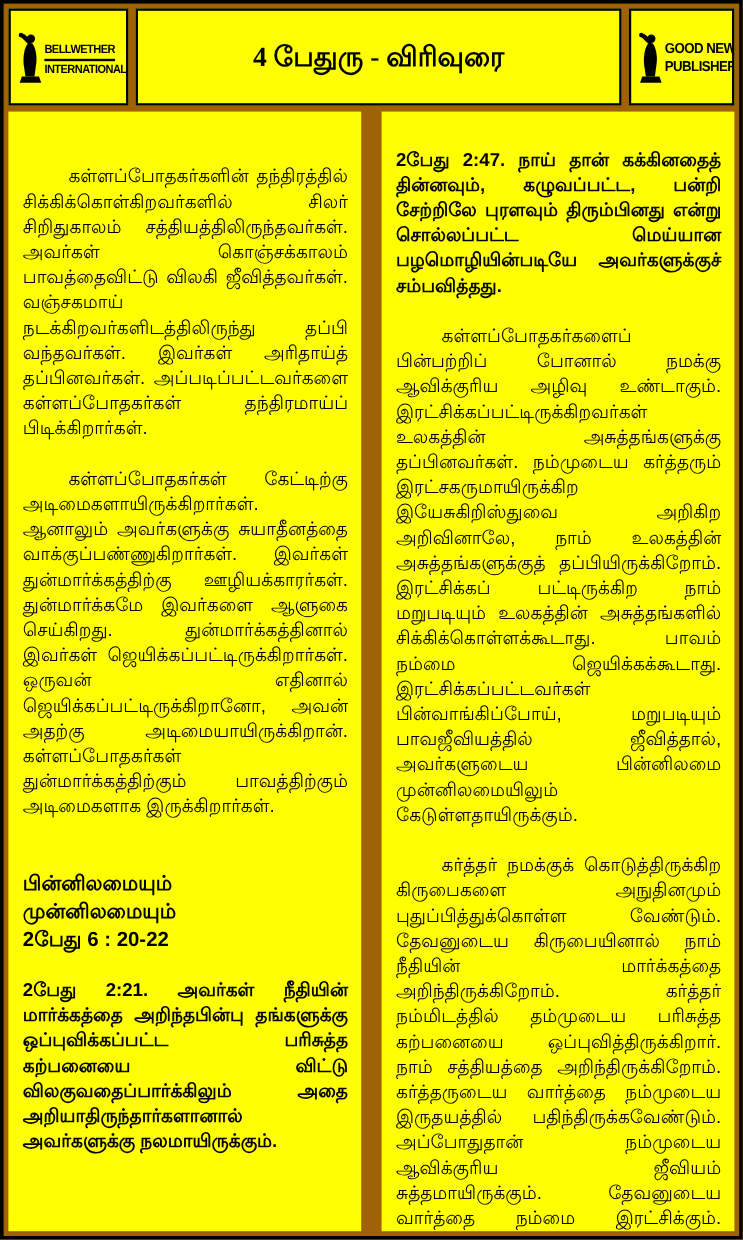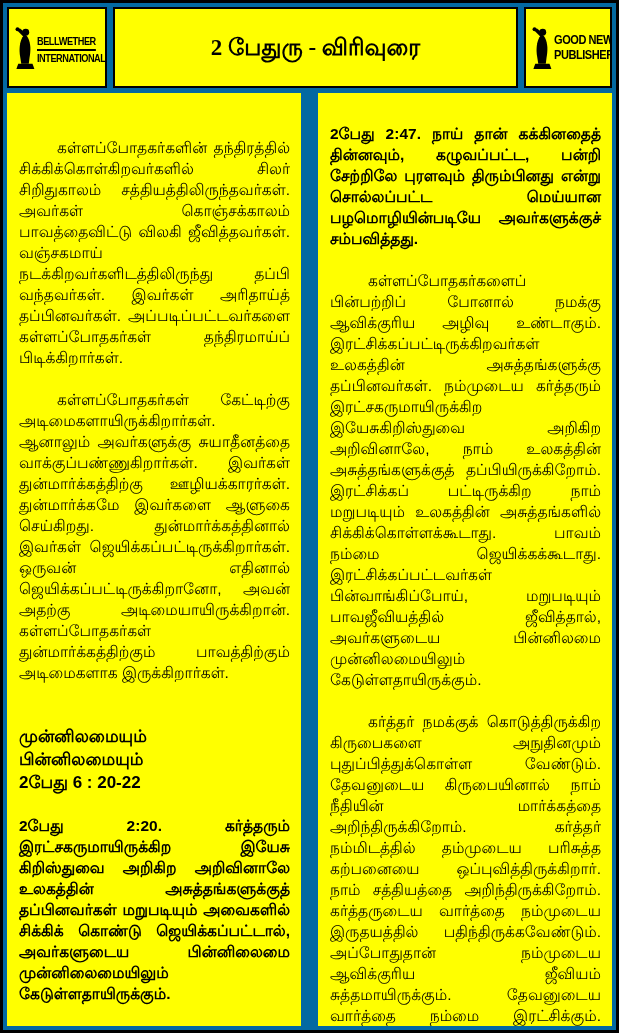--- a/index.html
+++ b/index.html
@@ -2,21 +2,21 @@
 <html><head>
 <meta charset="utf-8">
 <style>
   * { margin: 0; padding: 0; box-sizing: border-box; }
   html, body { background: #555; }
   body { font-family: "Liberation Sans", sans-serif; }
 
   .page {
     width: 619px;
     height: 1033px;
-    background: #0369a1;
+    background: #a16207;
     border: 3px solid #000000;
     padding: 4px;
     display: flex;
     flex-direction: column;
     overflow: hidden;
   }
 
   
   .header {
     display: flex;
@@ -129,21 +129,21 @@
           </g>
         </svg>
       </span>
       <div class="logo-text">
         <div class="logo-line underlined">BELLWETHER</div>
         <div class="logo-line">INTERNATIONAL</div>
       </div>
     </div>
 
     <div class="title-box">
-      <div class="title-tamil">2 பேதுரு - விரிவுரை</div>
+      <div class="title-tamil">4 பேதுரு - விரிவுரை</div>
     </div>
 
     <div class="logo-box right">
       <span class="statue">
         <svg viewBox="0 0 32 62" xmlns="http://www.w3.org/2000/svg">
           <g fill="#000000">
             <circle cx="17" cy="10" r="4.6"></circle>
             <circle cx="6" cy="6" r="2.6"></circle>
             <path d="M15,17 L6,8 L9,4.5 L19,13 Z"></path>
             <path d="M14,15 C10,19 8,29 9,39 L11,52 L21,52 L23,37 C24,27 21.5,19 18.5,15 Z"></path>
@@ -158,25 +158,24 @@
     </div>
 
   </div>
 
   <div class="body-area">
 
     <div class="col left-col">
       <p class="para-indent">கள்ளப்போதகர்களின் தந்திரத்தில் சிக்கிக்கொள்கிறவர்களில் சிலர் சிறிதுகாலம் சத்தியத்திலிருந்தவர்கள். அவர்கள் கொஞ்சக்காலம் பாவத்தைவிட்டு விலகி ஜீவித்தவர்கள். வஞ்சகமாய் நடக்கிறவர்களிடத்திலிருந்து தப்பி வந்தவர்கள். இவர்கள் அரிதாய்த் தப்பினவர்கள். அப்படிப்பட்டவர்களை கள்ளப்போதகர்கள் தந்திரமாய்ப் பிடிக்கிறார்கள்.</p>
       <p class="para-indent">கள்ளப்போதகர்கள் கேட்டிற்கு அடிமைகளாயிருக்கிறார்கள். ஆனாலும் அவர்களுக்கு சுயாதீனத்தை வாக்குப்பண்ணுகிறார்கள். இவர்கள் துன்மார்க்கத்திற்கு ஊழியக்காரர்கள். துன்மார்க்கமே இவர்களை ஆளுகை செய்கிறது. துன்மார்க்கத்தினால் இவர்கள் ஜெயிக்கப்பட்டிருக்கிறார்கள். ஒருவன் எதினால் ஜெயிக்கப்பட்டிருக்கிறானோ, அவன் அதற்கு அடிமையாயிருக்கிறான். கள்ளப்போதகர்கள் துன்மார்க்கத்திற்கும் பாவத்திற்கும் அடிமைகளாக இருக்கிறார்கள்.</p>
       <div class="section-heading">
+        <div>பின்னிலமையும்</div>
         <div>முன்னிலமையும்</div>
-        <div>பின்னிலமையும்</div>
         <div>2பேது 6 : 20-22</div>
       </div>
-      <p class="verse">2பேது 2:20. கர்த்தரும் இரட்சகருமாயிருக்கிற இயேசு கிறிஸ்துவை அறிகிற அறிவினாலே உலகத்தின் அசுத்தங்களுக்குத் தப்பினவர்கள் மறுபடியும் அவைகளில் சிக்கிக் கொண்டு ஜெயிக்கப்பட்டால், அவர்களுடைய பின்னிலைமை முன்னிலைமையிலும் கேடுள்ளதாயிருக்கும்.</p>
       <p class="verse">2பேது 2:21. அவர்கள் நீதியின் மார்க்கத்தை அறிந்தபின்பு தங்களுக்கு ஒப்புவிக்கப்பட்ட பரிசுத்த கற்பனையை விட்டு விலகுவதைப்பார்க்கிலும் அதை அறியாதிருந்தார்களானால் அவர்களுக்கு நலமாயிருக்கும்.</p>
     </div>
 
     <div class="col right-col">
       <p class="verse">2பேது 2:47. நாய் தான் கக்கினதைத் தின்னவும், கழுவப்பட்ட, பன்றி சேற்றிலே புரளவும் திரும்பினது என்று சொல்லப்பட்ட மெய்யான பழமொழியின்படியே அவர்களுக்குச் சம்பவித்தது.</p>
       <p class="para-indent">கள்ளப்போதகர்களைப் பின்பற்றிப் போனால் நமக்கு ஆவிக்குரிய அழிவு உண்டாகும். இரட்சிக்கப்பட்டிருக்கிறவர்கள் உலகத்தின் அசுத்தங்களுக்கு தப்பினவர்கள். நம்முடைய கர்த்தரும் இரட்சகருமாயிருக்கிற இயேசுகிறிஸ்துவை அறிகிற அறிவினாலே, நாம் உலகத்தின் அசுத்தங்களுக்குத் தப்பியிருக்கிறோம். இரட்சிக்கப் பட்டிருக்கிற நாம் மறுபடியும் உலகத்தின் அசுத்தங்களில் சிக்கிக்கொள்ளக்கூடாது. பாவம் நம்மை ஜெயிக்கக்கூடாது. இரட்சிக்கப்பட்டவர்கள் பின்வாங்கிப்போய், மறுபடியும் பாவஜீவியத்தில் ஜீவித்தால், அவர்களுடைய பின்னிலமை முன்னிலமையிலும் கேடுள்ளதாயிருக்கும்.</p>
       <p class="para-indent">கர்த்தர் நமக்குக் கொடுத்திருக்கிற கிருபைகளை அநுதினமும் புதுப்பித்துக்கொள்ள வேண்டும். தேவனுடைய கிருபையினால் நாம் நீதியின் மார்க்கத்தை அறிந்திருக்கிறோம். கர்த்தர் நம்மிடத்தில் தம்முடைய பரிசுத்த கற்பனையை ஒப்புவித்திருக்கிறார். நாம் சத்தியத்தை அறிந்திருக்கிறோம். கர்த்தருடைய வார்த்தை நம்முடைய இருதயத்தில் பதிந்திருக்கவேண்டும். அப்போதுதான் நம்முடைய ஆவிக்குரிய ஜீவியம் சுத்தமாயிருக்கும். தேவனுடைய வார்த்தை நம்மை இரட்சிக்கும். அவருடைய வசனம் நம்மைச் சுத்திகரிக்கும்.</p>
     </div>
 
   </div>

